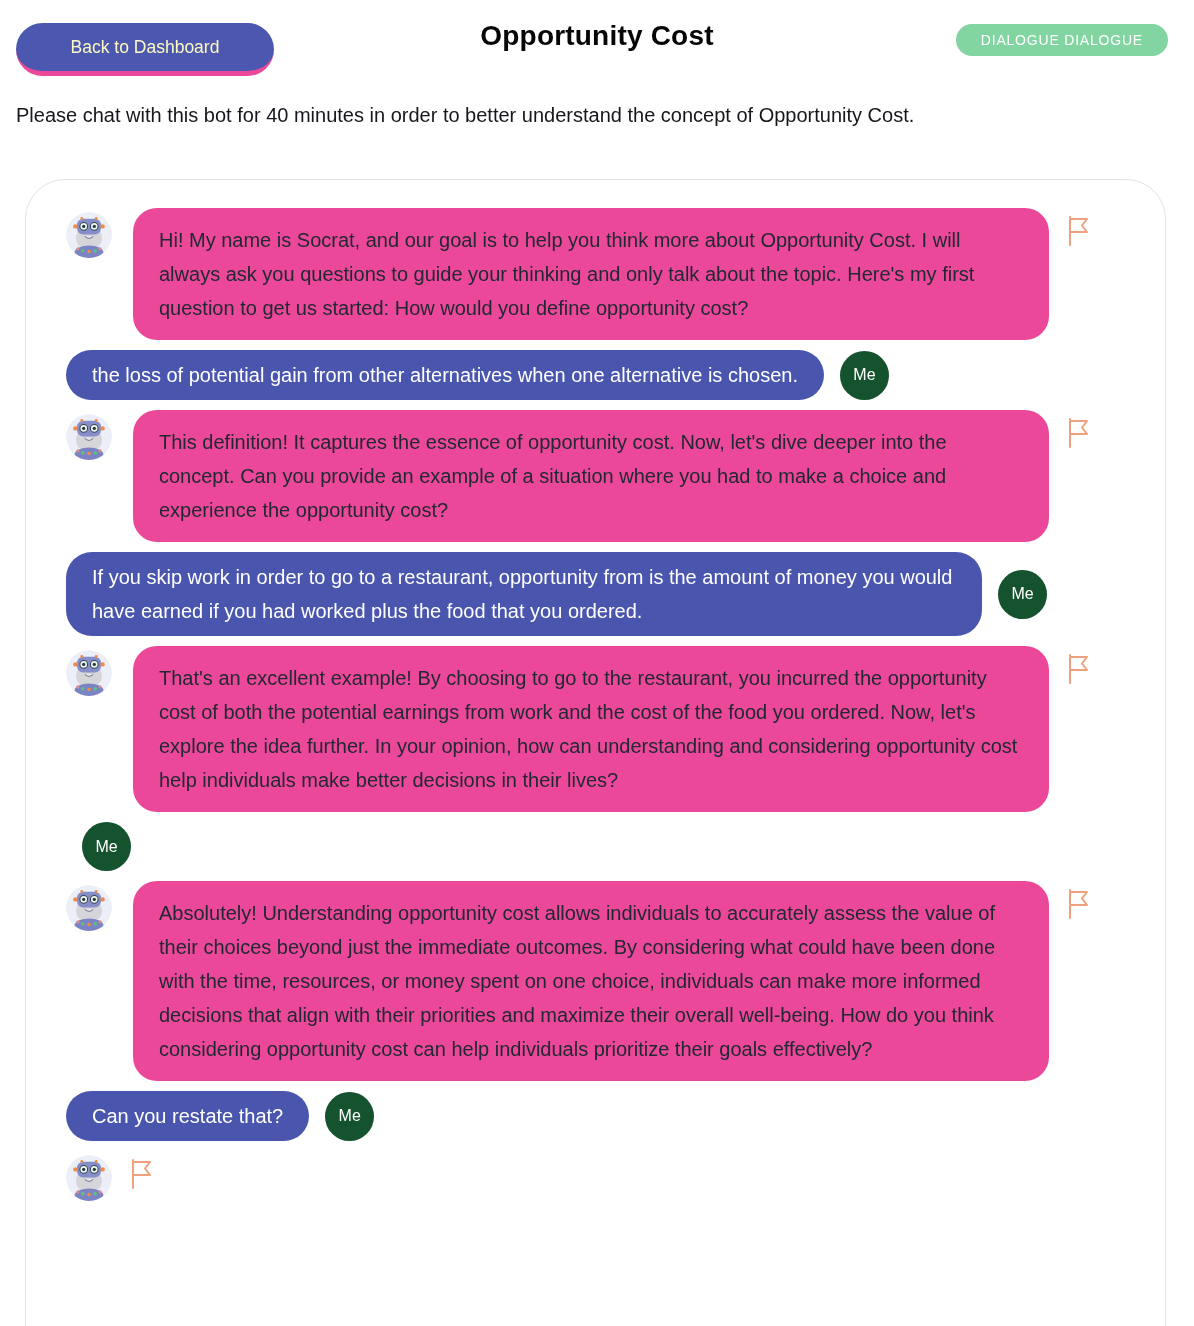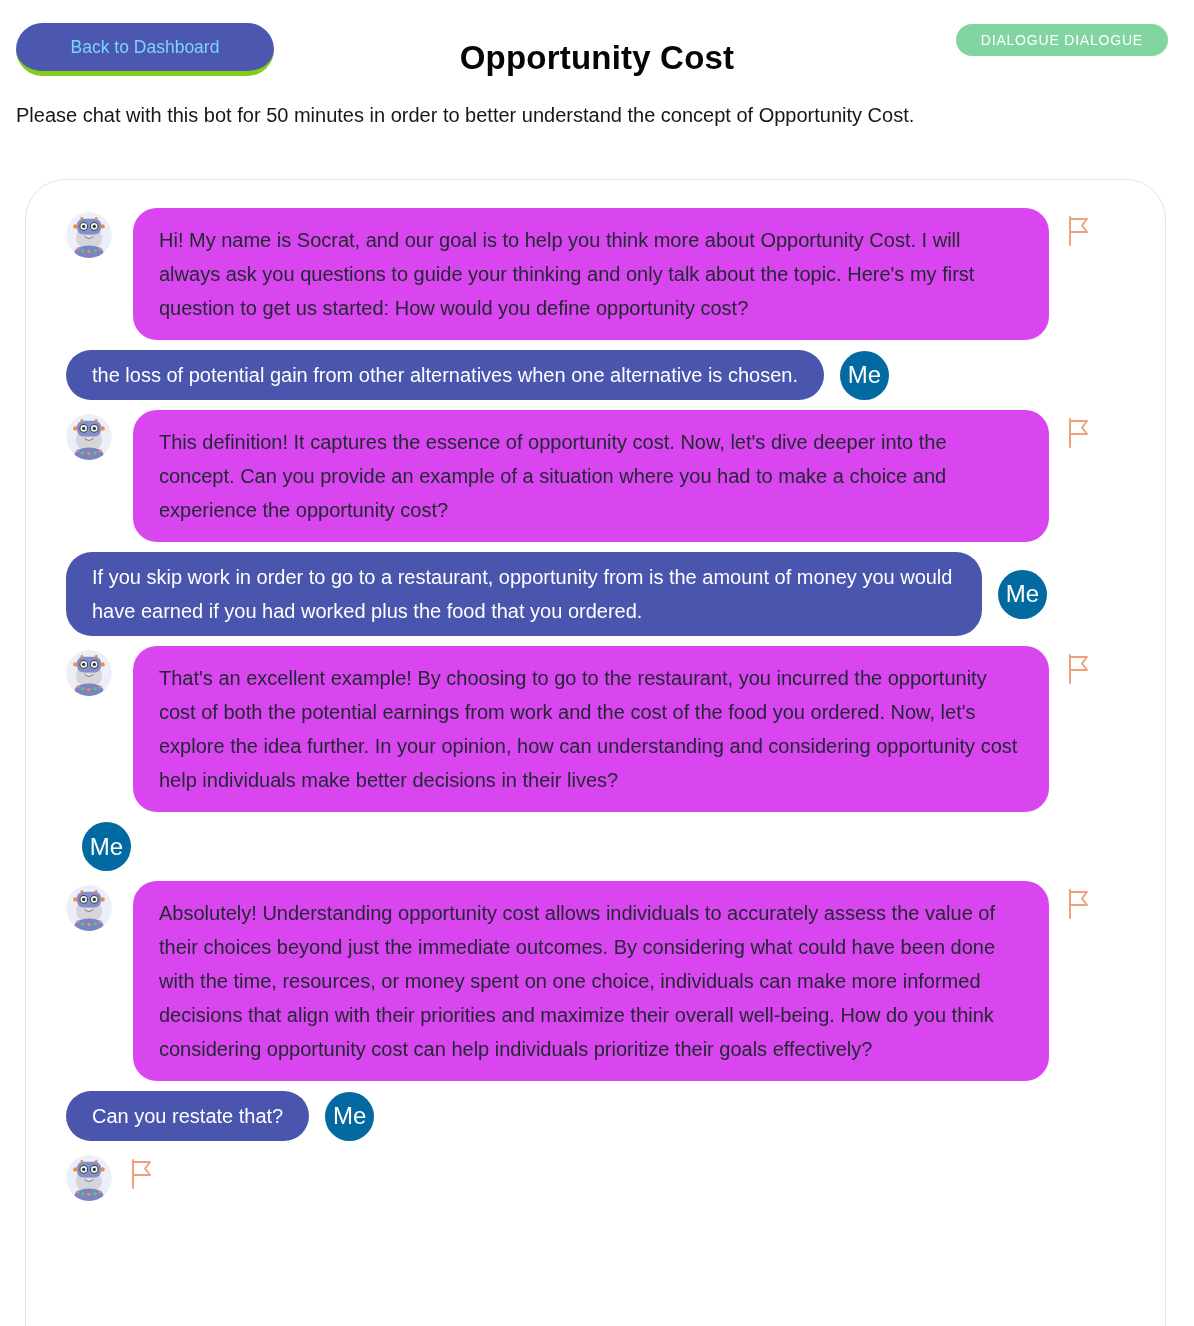--- a/index.html
+++ b/index.html
@@ -4,27 +4,27 @@
 <style>
   * { box-sizing: border-box; margin: 0; padding: 0; }
   html, body { width: 1194px; height: 1326px; overflow: hidden; background: #ffffff; }
   body { font-family: "Liberation Sans", sans-serif; -webkit-font-smoothing: antialiased; }
 
   
   .header { position: relative; height: 80px; }
   .back-btn {
     position: absolute; left: 16px; top: 23px;
     width: 258px; height: 53px;
-    background: #4c57b0; border: none; border-bottom: 5px solid #84cc16;
-    border-radius: 27px; color: #7dd3fc; font-size: 17.5px;
+    background: #4c57b0; border: none; border-bottom: 5px solid #ec4899;
+    border-radius: 27px; color: #fef9c3; font-size: 17.5px;
     font-family: "Liberation Sans", sans-serif; cursor: pointer;
   }
   .page-title {
-    text-align: center; padding-top: 39px;
-    font-size: 33px; font-weight: 800; color: #060606; letter-spacing: 0.2px;
+    text-align: center; padding-top: 20px;
+    font-size: 28px; font-weight: 800; color: #060606; letter-spacing: 0.2px;
   }
   .badge {
     position: absolute; right: 26px; top: 24px;
     height: 32px; line-height: 32px; padding: 0 25px;
     background: #82d5a0; color: #ffffff; border-radius: 17px;
     font-size: 14px; letter-spacing: 0.8px;
   }
 
   
   .instruction { margin: 24px 16px 0 16px; font-size: 20px; color: #15171c; }
@@ -42,53 +42,53 @@
 
   .bot-avatar {
     flex: 0 0 46px; width: 46px; height: 46px; margin-top: 4px;
     border-radius: 50%; overflow: hidden;
   }
   .bot-avatar svg { display: block; }
 
   .bubble { font-size: 20px; line-height: 34px; }
   .bot-bubble {
     flex: 1; max-width: 916px; margin-left: 21px;
-    background: #d946ef; color: #222833;
+    background: #ec4899; color: #222833;
     border-radius: 24px; padding: 15px 26px;
   }
   .user-bubble {
     max-width: 916px;
     background: #4a55ae; color: #ffffff;
     border-radius: 26px; padding: 8px 26px;
   }
 
   .right-col { flex: 0 0 60px; width: 60px; margin-left: 16px; display: flex; }
   .row.bot .right-col { padding-top: 7px; }
   .flag { width: 27px; height: 32px; display: inline-block; cursor: pointer; }
   .flag svg { display: block; }
 
   .me-avatar {
     width: 49px; height: 49px; border-radius: 50%;
-    background: #0369a1; color: #fff;
+    background: #14532d; color: #fff;
     display: flex; align-items: center; justify-content: center;
-    font-size: 24px;
+    font-size: 16px;
   }
 </style>
 </head>
 <body>
 
 <div class="page">
 
   <div class="header">
     <button class="back-btn">Back to Dashboard</button>
     <div class="page-title">Opportunity Cost</div>
     <div class="badge">DIALOGUE DIALOGUE</div>
   </div>
 
-  <p class="instruction">Please chat with this bot for 50 minutes in order to better understand the concept of Opportunity Cost.</p>
+  <p class="instruction">Please chat with this bot for 40 minutes in order to better understand the concept of Opportunity Cost.</p>
 
   <div class="chat" id="chat">
       <div class="row bot">
         <div class="bot-avatar">
 <svg viewBox="0 0 48 48" width="46" height="46" xmlns="http://www.w3.org/2000/svg">
   <circle cx="24" cy="24" r="24" fill="#edeff8"></circle>
   <ellipse cx="24" cy="27" rx="13.5" ry="12.5" fill="#d6d6da"></ellipse>
   <ellipse cx="24" cy="42" rx="15" ry="7" fill="#7a83c3"></ellipse>
   <circle cx="12.5" cy="38.5" r="1.6" fill="#d98b8b"></circle>
   <circle cx="35.5" cy="38.5" r="1.6" fill="#d98b8b"></circle>

